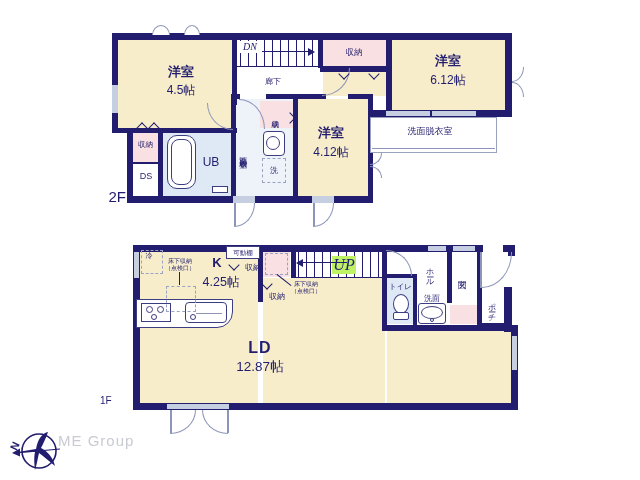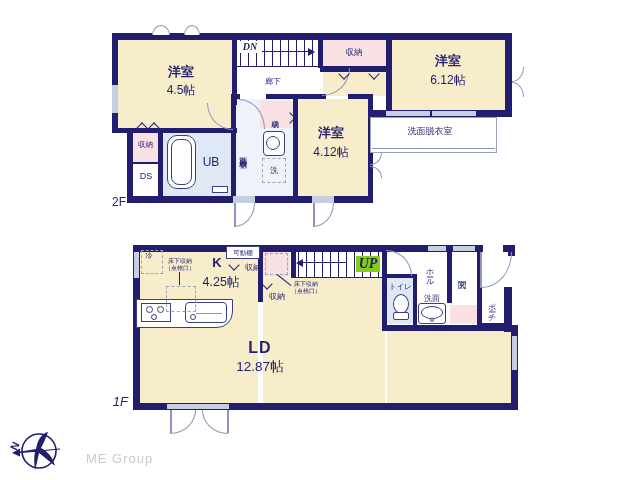--- a/index.html
+++ b/index.html
@@ -7,21 +7,21 @@
          font-family:"Liberation Sans","DejaVu Sans",sans-serif;color:#221d6e;}
   .wall{position:absolute;background:#221d6e;}
   .fill{position:absolute;}
   .cream{background:#f7edcb;}
   .pink{background:#f9e0e2;}
   .blue{background:#dfe9f5;}
   .wblue{background:#eef3fa;}
   .win{position:absolute;background:#c6cfe2;}
   .t{position:absolute;color:#221d6e;line-height:1.15;text-align:center;white-space:pre-line;}
   .tv{writing-mode:vertical-rl;letter-spacing:1px;}
-  .it{font-style:italic;font-family:"Liberation Serif","DejaVu Serif",serif;font-weight:bold;}
+  .it{font-style:italic;font-family:"Liberation Serif","DejaVu Serif",serif;font-weight:normal;}
   .arc{position:absolute;border:1.3px solid #8d96b8;box-sizing:border-box;}
   .arc-br{border-top:none;border-left:none;border-bottom-right-radius:100% 100%;}
   .arc-bl{border-top:none;border-right:none;border-bottom-left-radius:100% 100%;}
   .arc-tr{border-bottom:none;border-left:none;border-top-right-radius:100% 100%;}
   .thin{position:absolute;border:1.2px solid #98a1bd;box-sizing:border-box;background:#fff;}
   .fix{position:absolute;border:1.3px solid #3d3d82;box-sizing:border-box;background:#fff;}
   .dash{position:absolute;border:1px dashed #9aa3c0;box-sizing:border-box;}
   .treads{position:absolute;background:repeating-linear-gradient(90deg,#221d6e 0 1px,transparent 1px 8px);}
   .ln{position:absolute;background:#221d6e;}
   .gln{position:absolute;background:#8d96b8;}
@@ -120,36 +120,36 @@
     <div class="t" style="left:336px;top:48px;width:36px;font-size:8.5px;">収納</div>
     <div class="t" style="left:413px;top:54px;width:70px;font-size:13px;font-weight:600;">洋室</div>
     <div class="t" style="left:413px;top:74px;width:70px;font-size:12px;">6.12帖</div>
     <div class="t" style="left:133px;top:141px;width:25px;font-size:7.5px;">収納</div>
     <div class="t" style="left:134px;top:171px;width:24px;font-size:9px;">DS</div>
     <div class="t" style="left:198px;top:156px;width:26px;font-size:12px;">UB</div>
     <div class="t tv" style="left:238px;top:110px;height:84px;font-size:8px;">洗面脱衣室</div>
     <div class="t tv" style="left:270px;top:104px;height:22px;font-size:7.5px;">収納</div>
     <div class="t" style="left:296px;top:126px;width:70px;font-size:13px;font-weight:600;">洋室</div>
     <div class="t" style="left:296px;top:146px;width:70px;font-size:12px;">4.12帖</div>
-    <div class="t" style="left:100px;top:196px;width:26px;font-size:12px;text-align:right;">2F</div>
+    <div class="t" style="left:100px;top:188px;width:26px;font-size:15px;text-align:right;">2F</div>
   </section>
 
   <section>
 
     <div class="fill cream" style="left:140px;top:252px;width:118px;height:151px;"></div>
     <div class="fill cream" style="left:263px;top:278px;width:122px;height:125px;"></div>
     <div class="fill cream" style="left:387px;top:331px;width:126px;height:72px;"></div>
     <div class="fill pink" style="left:263px;top:251px;width:27px;height:26px;"></div>
     <div class="dash" style="left:265px;top:253px;width:23px;height:22px;"></div>
     <div class="fill blue" style="left:387px;top:278px;width:26px;height:46px;"></div>
     <div class="fill pink" style="left:450px;top:305px;width:28px;height:19px;"></div>
 
     <div class="treads" style="left:298px;top:251px;width:84px;height:26px;"></div>
     <div class="ln" style="left:296px;top:277px;width:86px;height:1px;"></div>
-    <div class="t it" style="left:356px;top:256px;width:24px;font-size:14px;background:#84cc16;">UP</div>
+    <div class="t it" style="left:332px;top:256px;width:24px;font-size:16px;background:#bef264;">UP</div>
     <div class="ln" style="left:303px;top:262px;width:44px;height:1.3px;"></div>
     <div class="ah-l" style="left:296px;top:259px;"></div>
 
     <div class="wall" style="left:133px;top:245px;width:350px;height:7px;"></div>
     <div class="wall" style="left:503px;top:245px;width:12px;height:7px;"></div>
     <div class="wall" style="left:508px;top:245px;width:7px;height:11px;"></div>
     <div class="wall" style="left:133px;top:245px;width:7px;height:165px;"></div>
     <div class="wall" style="left:133px;top:403px;width:385px;height:7px;"></div>
     <div class="wall" style="left:511px;top:330px;width:7px;height:80px;"></div>
     <div class="wall" style="left:504px;top:287px;width:8px;height:45px;"></div>
@@ -210,25 +210,25 @@
     <div class="fix" style="left:421px;top:306px;width:22px;height:13px;border-radius:50%;border-width:1px;"></div>
     <div class="fix" style="left:430px;top:318px;width:4px;height:4px;border-radius:50%;border-width:1px;"></div>
 
     <div class="t" style="left:204px;top:256px;width:26px;font-size:13px;font-weight:600;">K</div>
     <div class="t" style="left:192px;top:275px;width:58px;font-size:12.5px;">4.25帖</div>
     <div class="t tv" style="left:425px;top:255px;height:36px;font-size:8px;">ホール</div>
     <div class="t tv" style="left:457px;top:260px;height:28px;font-size:8.5px;">玄関</div>
     <div class="t tv" style="left:487px;top:290px;height:36px;font-size:8px;">ポーチ</div>
     <div class="t" style="left:220px;top:339px;width:80px;font-size:16px;font-weight:600;letter-spacing:1px;">LD</div>
     <div class="t" style="left:210px;top:359px;width:100px;font-size:13.5px;">12.87帖</div>
-    <div class="t" style="left:100px;top:395px;width:28px;font-size:13px;text-align:right;font-style:italic;">1F</div>
+    <div class="t" style="left:100px;top:395px;width:28px;font-size:10px;text-align:left;">1F</div>
   </section>
 
   <svg width="58" height="58" viewBox="0 0 58 58" style="position:absolute;left:8px;top:423px;">
     <circle cx="31" cy="28" r="17" fill="none" stroke="#221d6e" stroke-width="1.6"></circle>
     <line x1="8" y1="30" x2="52" y2="26" stroke="#221d6e" stroke-width="1.2"></line>
     <polygon points="4,30 12,25.5 12,33.5" fill="#221d6e"></polygon>
     <path d="M10 29 L28 26 C30 15 35 10 40 9 C38 15 35 21 33 25 C39 28 45 34 47 43 C41 38 35 33 31 30 C30 34 29 41 27 47 C26 40 26 33 27 29 Z" fill="#221d6e"></path>
     <text x="2" y="26" font-size="11" font-weight="bold" fill="#221d6e" transform="rotate(-64 7 22)">N</text>
   </svg>
-  <div class="logo" style="left:58px;top:451px;font-size:13px;margin-left:28px;">ME Group</div>
+  <div class="logo" style="left:58px;top:432px;font-size:15px;">ME Group</div>
 
 </div>
 
 </body></html>

